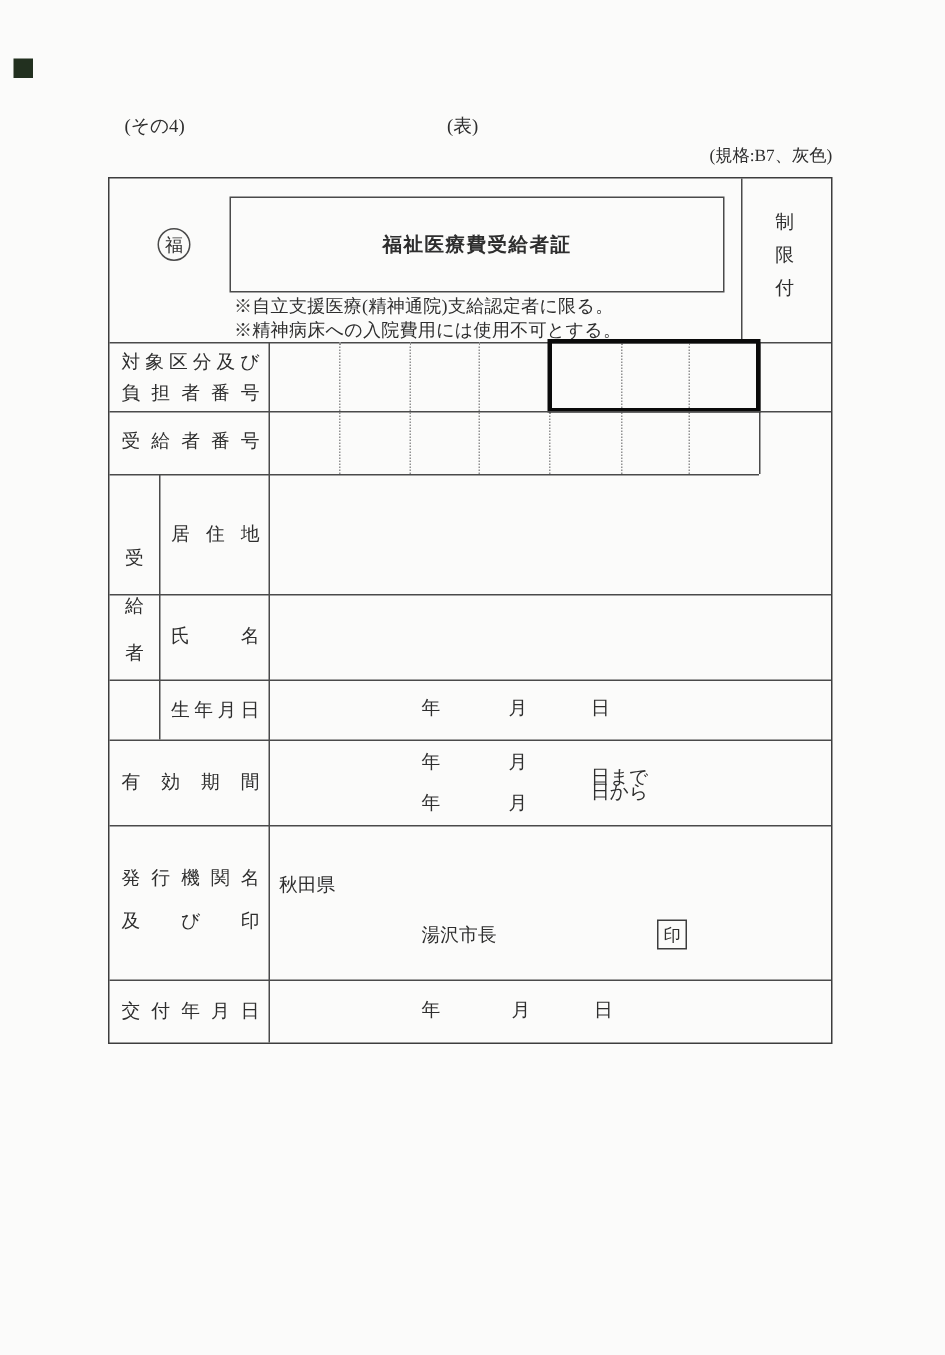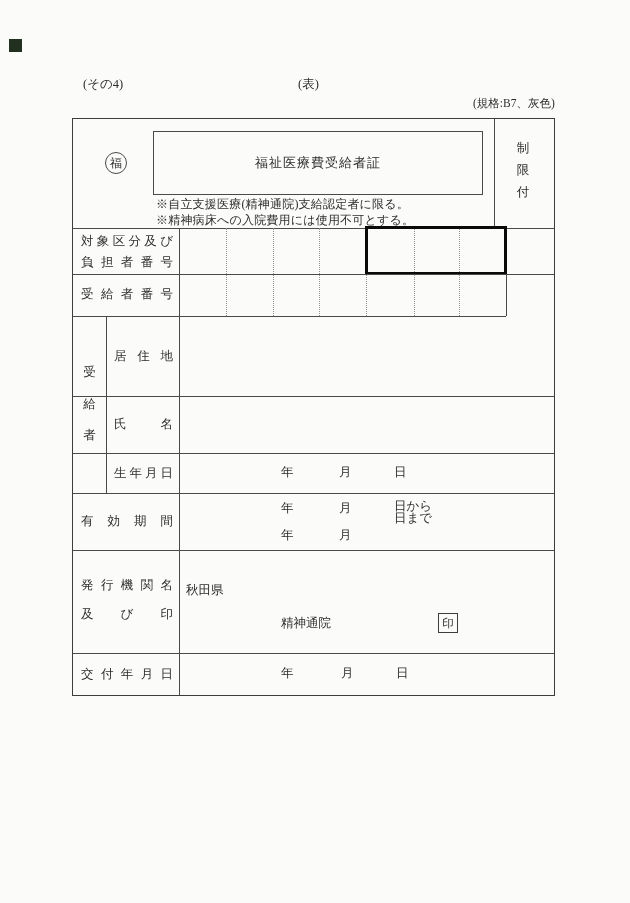--- a/index.html
+++ b/index.html
@@ -16,21 +16,21 @@
   .table {
     position:absolute; left:72px; top:118px; width:481px; height:576px;
     border:1px solid #3d3d3d;
   }
   .spread { display:flex; justify-content:space-between; }
   .vstack { display:flex; flex-direction:column; justify-content:space-between; align-items:center; }
   .txt125 { font-size:12.5px; line-height:15px; }
   .label { font-size:12.5px; line-height:15px; }
   .title-box {
     position:absolute; left:80px; top:12px; width:328px; height:62px;
-    border:1px solid #4a4a4a; display:flex; align-items:center; justify-content:center;
+    border:1px solid #4a4a4a; display:flex; align-items:center; justify-content:center;font-weight:bold;
   }
   .title-text { font-size:13px; letter-spacing:1px; }
   .stamp {
     position:absolute; left:32px; top:33px; width:20px; height:20px;
     border:1px solid #4a4a4a; border-radius:50%;
     display:flex; align-items:center; justify-content:center;
     font-size:12px;
   }
   .bold-box {
     position:absolute; left:292px; top:107px; width:142px; height:49px;
@@ -155,42 +155,42 @@
     <div class="hline" style="left:0; top:374px; width:481px;"></div>
 
     <div class="abs spread label" style="left:8px; top:395px; width:92px;">
         <span>有</span>
         <span>効</span>
         <span>期</span>
         <span>間</span>
       </div>
     <div class="abs txt125" style="left:208px; top:382px;">年</div>
     <div class="abs txt125" style="left:266px; top:382px;">月</div>
-    <div class="abs txt125" style="left:321px; top:380px;">日から</div>
+    <div class="abs txt125" style="left:321px; top:402px;">日から</div>
     <div class="abs txt125" style="left:208px; top:409px;">年</div>
     <div class="abs txt125" style="left:266px; top:409px;">月</div>
     <div class="abs txt125" style="left:321px; top:392px;">日まで</div>
     <div class="hline" style="left:0; top:431px; width:481px;"></div>
 
     <div class="abs" style="left:8px; top:459px; width:92px; height:44px; display:flex; flex-direction:column; justify-content:space-between;">
       <div class="spread label">
           <span>発</span>
           <span>行</span>
           <span>機</span>
           <span>関</span>
           <span>名</span>
         </div>
       <div class="spread label">
           <span>及</span>
           <span>び</span>
           <span>印</span>
         </div>
     </div>
     <div class="abs txt125" style="left:113px; top:464px;">秋田県</div>
-    <div class="abs txt125" style="left:208px; top:497px;">精神通院</div>
+    <div class="abs txt125" style="left:208px; top:497px;">湯沢市長</div>
     <div class="seal-box">
       <span>印</span>
     </div>
     <div class="hline" style="left:0; top:534px; width:481px;"></div>
 
     <div class="abs spread label" style="left:8px; top:548px; width:92px;">
         <span>交</span>
         <span>付</span>
         <span>年</span>
         <span>月</span>

